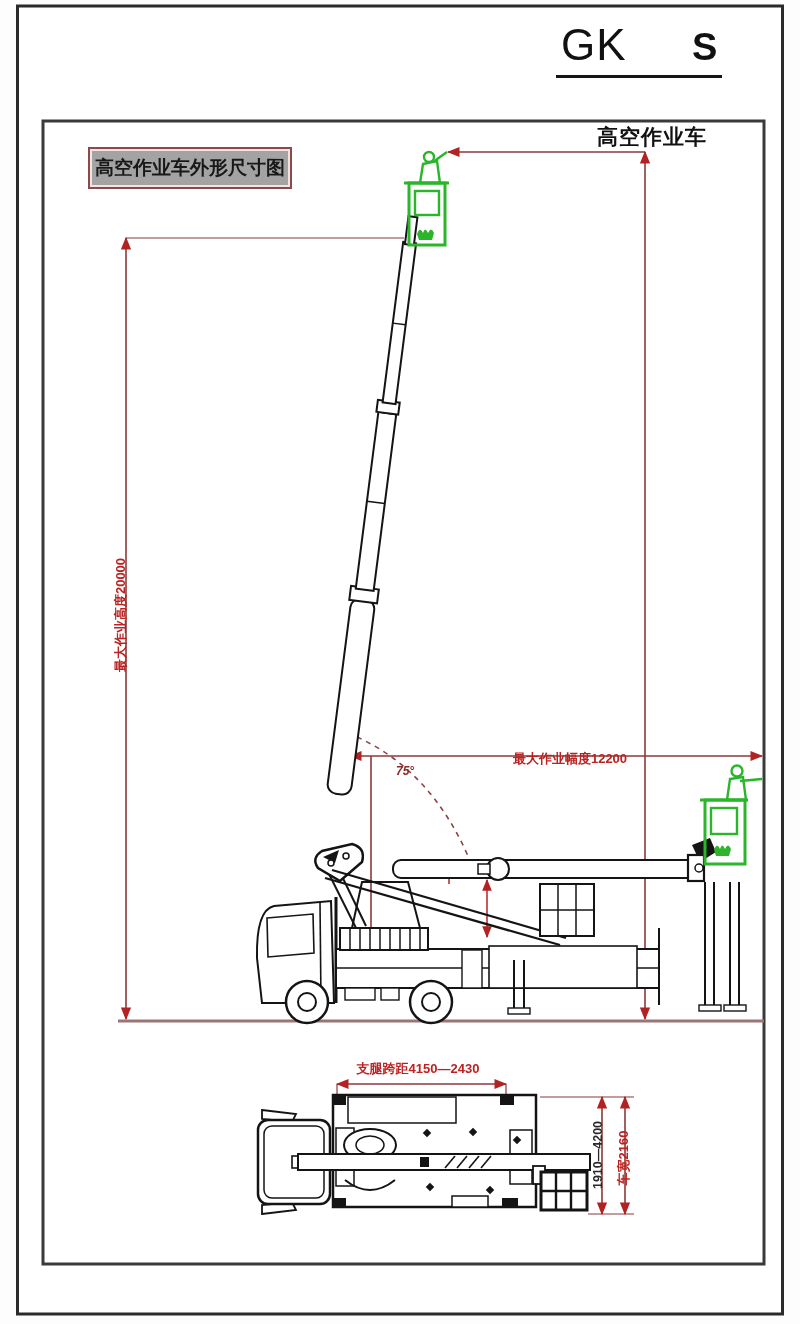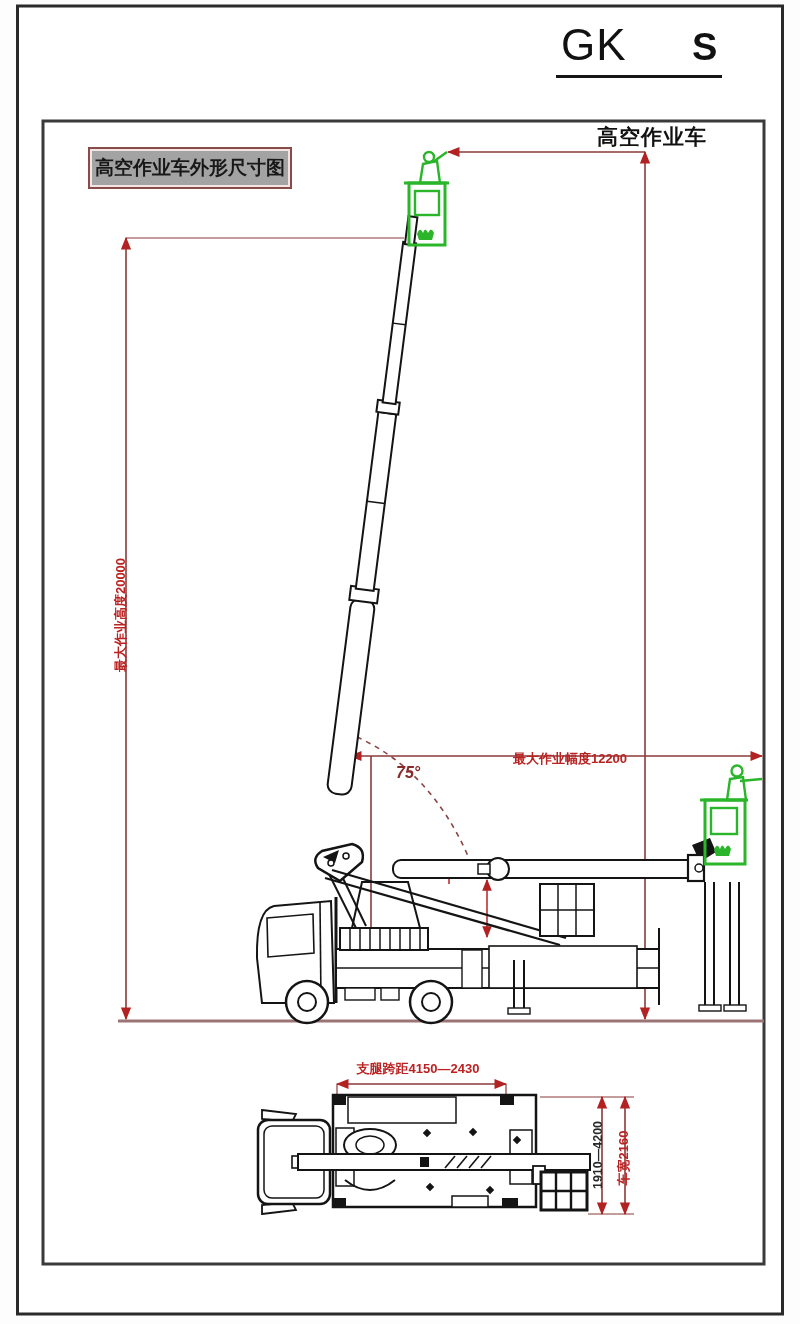--- a/index.html
+++ b/index.html
@@ -17,21 +17,21 @@
   
   .label-box{position:absolute;left:88px;top:147px;width:200px;height:38px;
      border:2px solid #8a4a4a;box-shadow:inset 0 0 0 2px #f3e4e4;background:#a3a3a3;
      display:flex;align-items:center;justify-content:center;}
   .label-box span{font-size:19px;font-weight:bold;color:#181818;letter-spacing:0px;}
   
   .dim{font-size:13px;font-weight:bold;color:#bb2222;}
   .dim-dark{font-size:13px;font-weight:bold;color:#2a2a2a;}
   .t-maxh{left:20px;top:607px;width:200px;height:16px;}
   .t-maxr{left:460px;top:730px;width:220px;text-align:center;margin-top:20px;}
-  .t-ang{left:396px;top:764px;font-size:16px;font-weight:bold;color:#8a2a2a;font-style:italic;}
+  .t-ang{left:396px;top:764px;font-size:12px;font-weight:bold;color:#8a2a2a;font-style:italic;}
   .t-span{left:328px;top:1060px;width:180px;text-align:center;}
   .t-ow{left:537px;top:1148px;width:122px;height:14px;font-size:12.5px;}
   .t-vw{left:561px;top:1151px;width:122px;height:14px;}
 </style>
 </head>
 <body>
 
 <div id="page">
 
   <svg width="800" height="1324" viewBox="0 0 800 1324">

